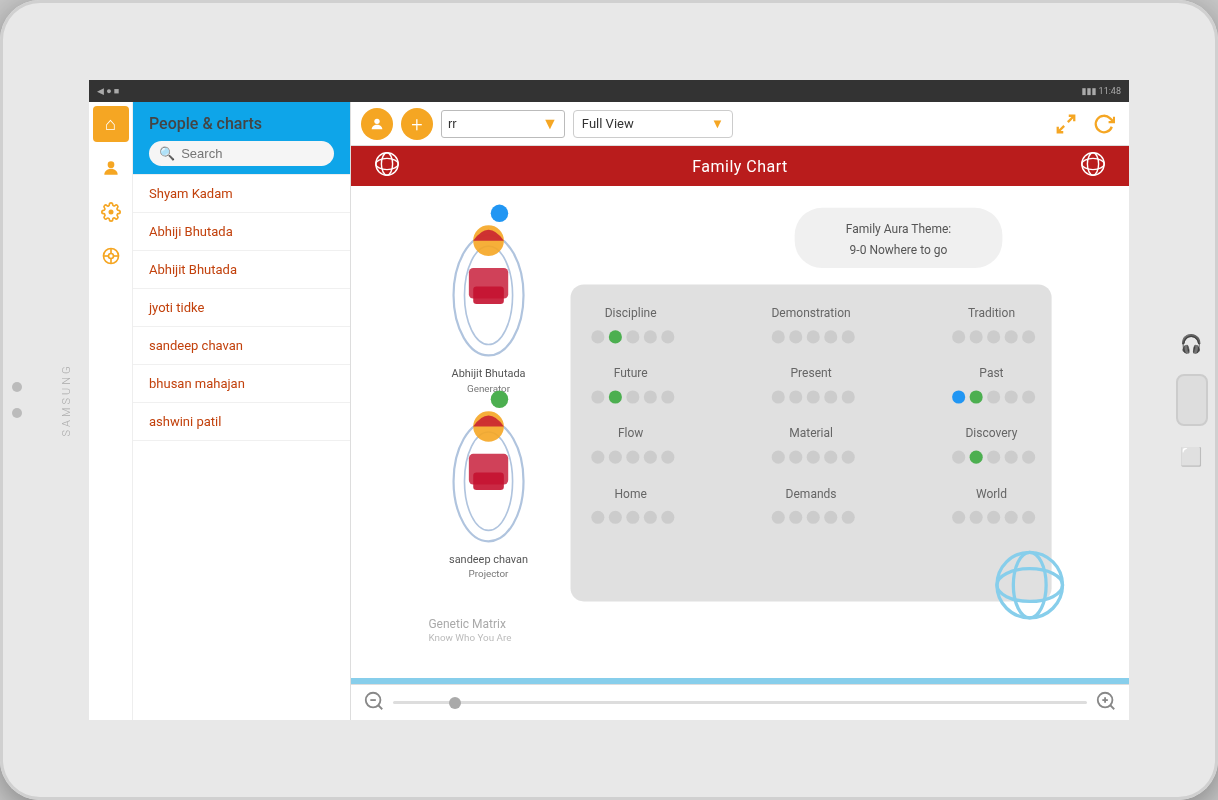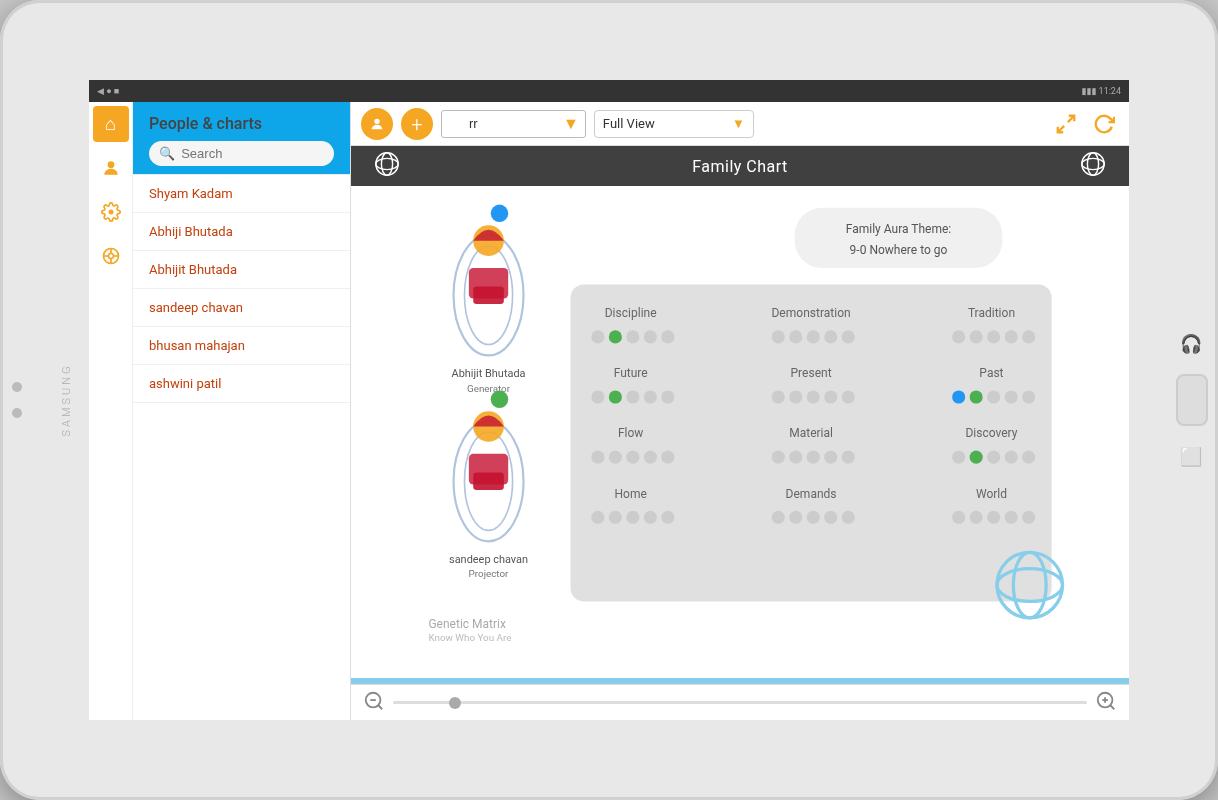--- a/index.html
+++ b/index.html
@@ -199,21 +199,21 @@
     .chart-area {
       flex: 1;
       overflow: hidden;
       display: flex;
       flex-direction: column;
     }
 
     
     .chart-header {
       height: 40px;
-      background: #404040;
+      background: #b91c1c;
       display: flex;
       align-items: center;
       justify-content: space-between;
       padding: 0 22px;
       flex-shrink: 0;
     }
     .chart-header-title {
       color: #fff;
       font-size: 16px;
       font-weight: 400;
@@ -331,21 +331,20 @@
       height: 28px;
       padding: 0 6px;
       background: #fff;
     }
     .input-wrapper input {
       border: none;
       outline: none;
       font-size: 13px;
       width: 100px;
       color: #333;
-      margin-left: 21px;
     }
     .input-arrow {
       color: #f5a623;
       margin-left: 4px;
     }
   </style>
 </head>
 <body>
 
 <div class="tablet-frame">
@@ -362,21 +361,21 @@
     <div class="side-copy-btn">⬜</div>
   </div>
 
   <div class="tablet-screen">
 
     <div class="status-bar">
       <div class="status-bar-left">
         <span class="status-text">◀ ● ■</span>
       </div>
       <div class="status-bar-right">
-        <span class="status-text">▮▮▮ 11:24</span>
+        <span class="status-text">▮▮▮ 11:48</span>
       </div>
     </div>
 
     <div class="app-area">
 
       <div class="sidebar-icons">
         <div class="sidebar-icon-btn active">⌂</div>
         <div class="sidebar-icon-btn">
           <svg width="20" height="20" viewBox="0 0 24 24" fill="#f5a623">
             <circle cx="12" cy="8" r="4"></circle>
@@ -406,20 +405,21 @@
           <div class="people-panel-title">People &amp; charts</div>
           <div class="search-box">
             <span class="search-icon-inner">🔍</span>
             <input class="search-input" type="text" placeholder="Search" style="">
           </div>
         </div>
         <div class="people-list">
           <div class="people-list-item">Shyam Kadam</div>
           <div class="people-list-item">Abhiji Bhutada</div>
           <div class="people-list-item">Abhijit Bhutada</div>
+          <div class="people-list-item">jyoti tidke</div>
           <div class="people-list-item">sandeep chavan</div>
           <div class="people-list-item">bhusan mahajan</div>
           <div class="people-list-item">ashwini patil</div>
         </div>
       </div>
 
       <div class="main-content">
 
         <div class="toolbar">
           <div class="toolbar-btn">

